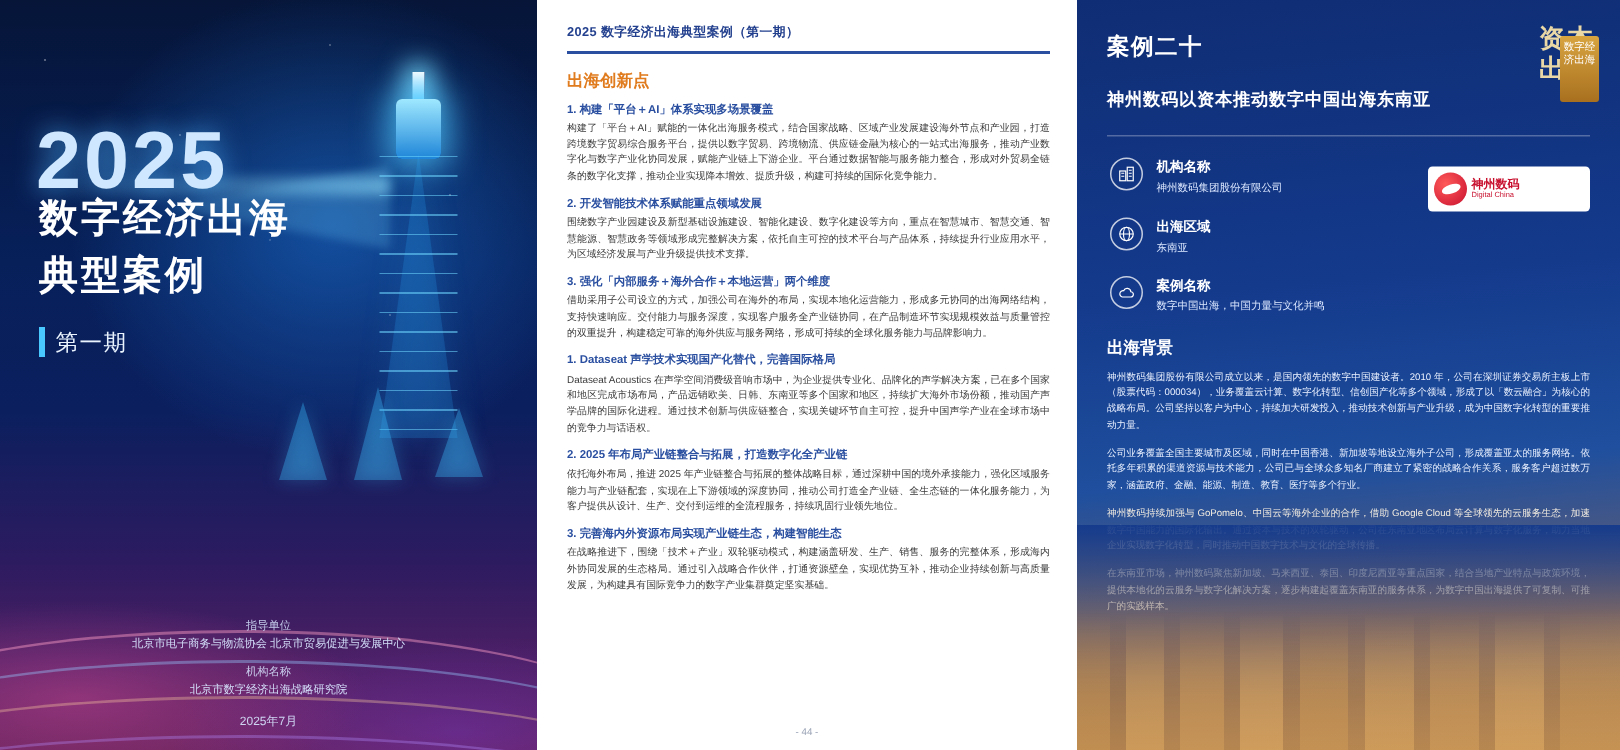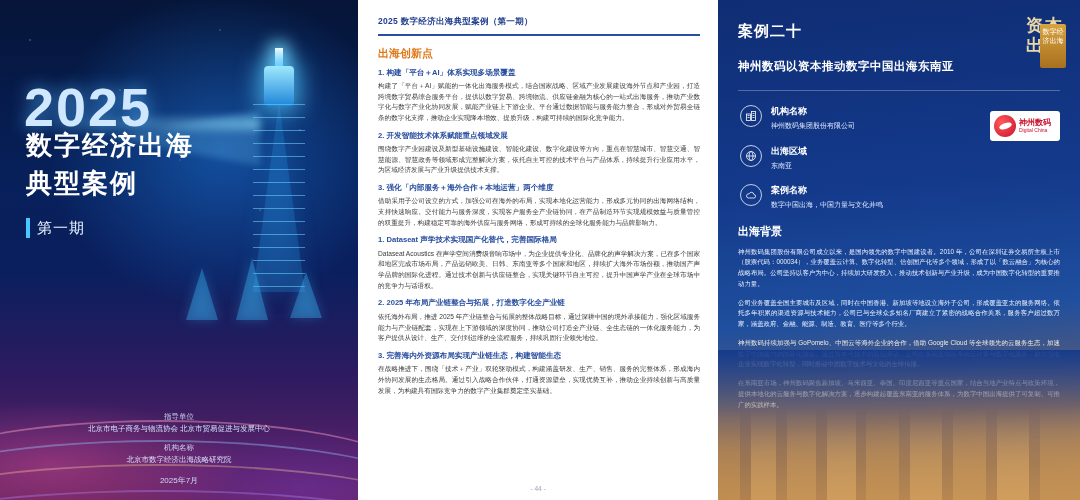--- a/index.html
+++ b/index.html
@@ -248,21 +248,21 @@
     width: 22px; height: 22px; flex: 0 0 22px;
     border: 1px solid rgba(255,255,255,.75);
     border-radius: 50%;
     display: flex; align-items: center; justify-content: center;
   }
   .info-ico svg { width: 12px; height: 12px; }
   .info-txt .k { font-size: 9px; font-weight: bold; margin-bottom: 3px; }
   .info-txt .v { font-size: 7px; color: #dce8ff; line-height: 1.5; }
   .case-logo {
     position: absolute; right: 2px; top: 6px;
-    width: 70px; height: 30px;
+    width: 108px; height: 30px;
     background: #fff; border-radius: 3px;
     display: flex; align-items: center; gap: 3px;
     padding: 3px 4px;
   }
   .logo-mark {
     width: 22px; height: 22px; border-radius: 50%;
     background: radial-gradient(circle at 35% 35%, #ff5a5a, #c8102e);
     position: relative; flex: 0 0 22px;
   }
   .logo-mark::after {

